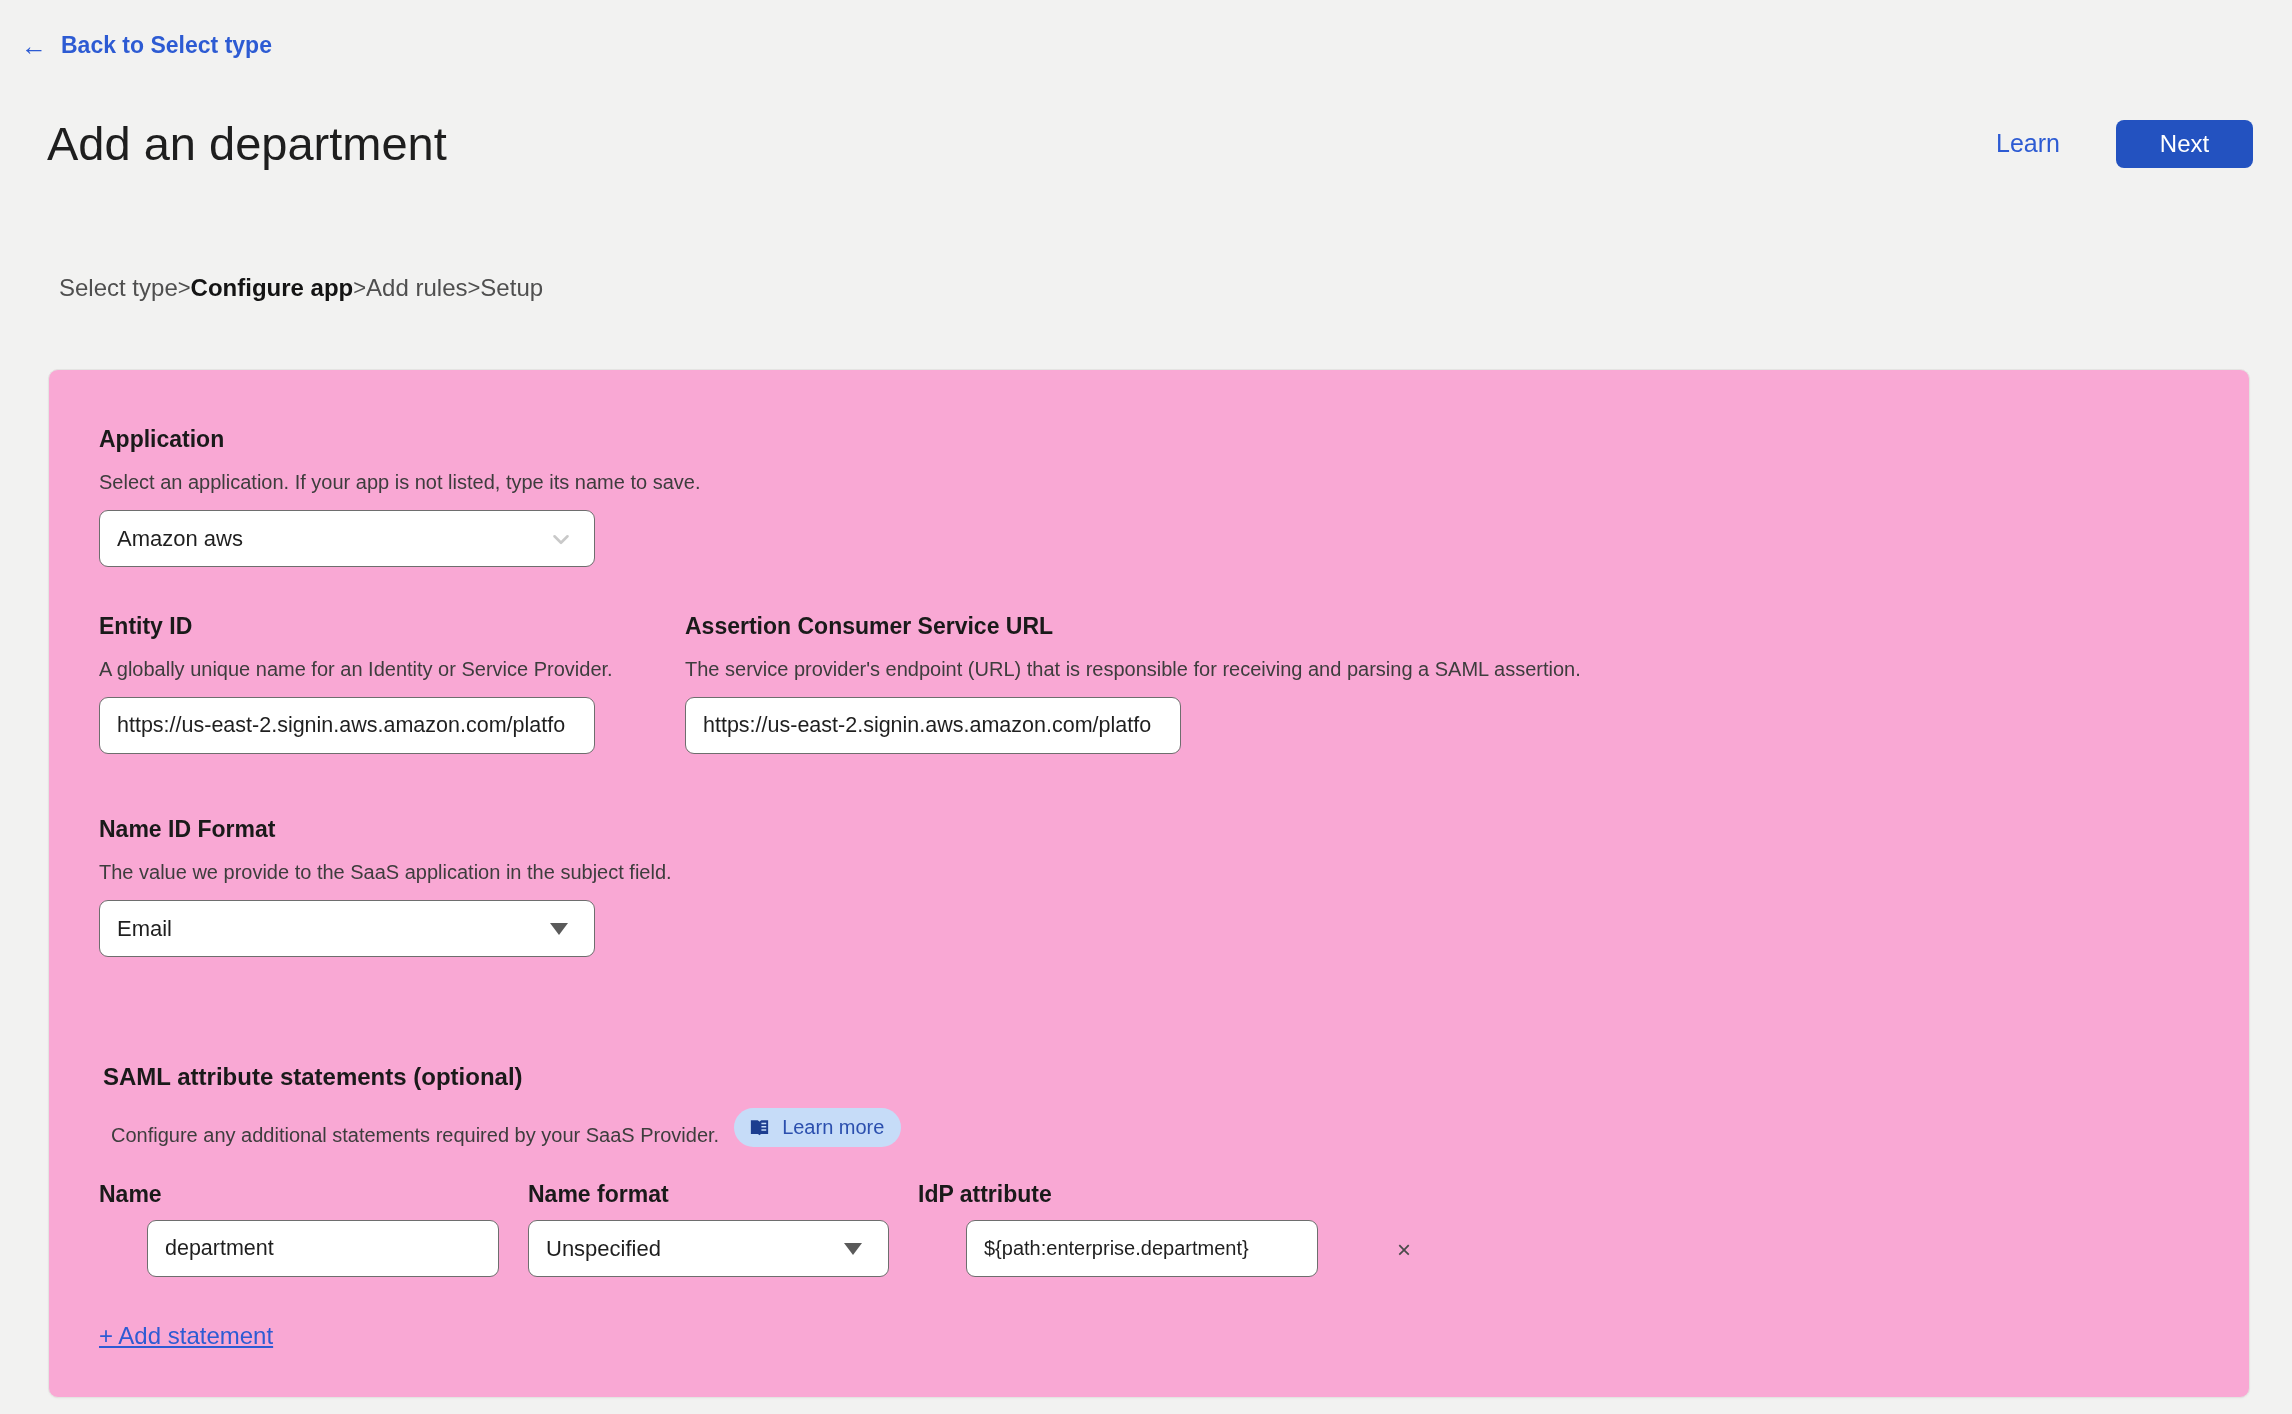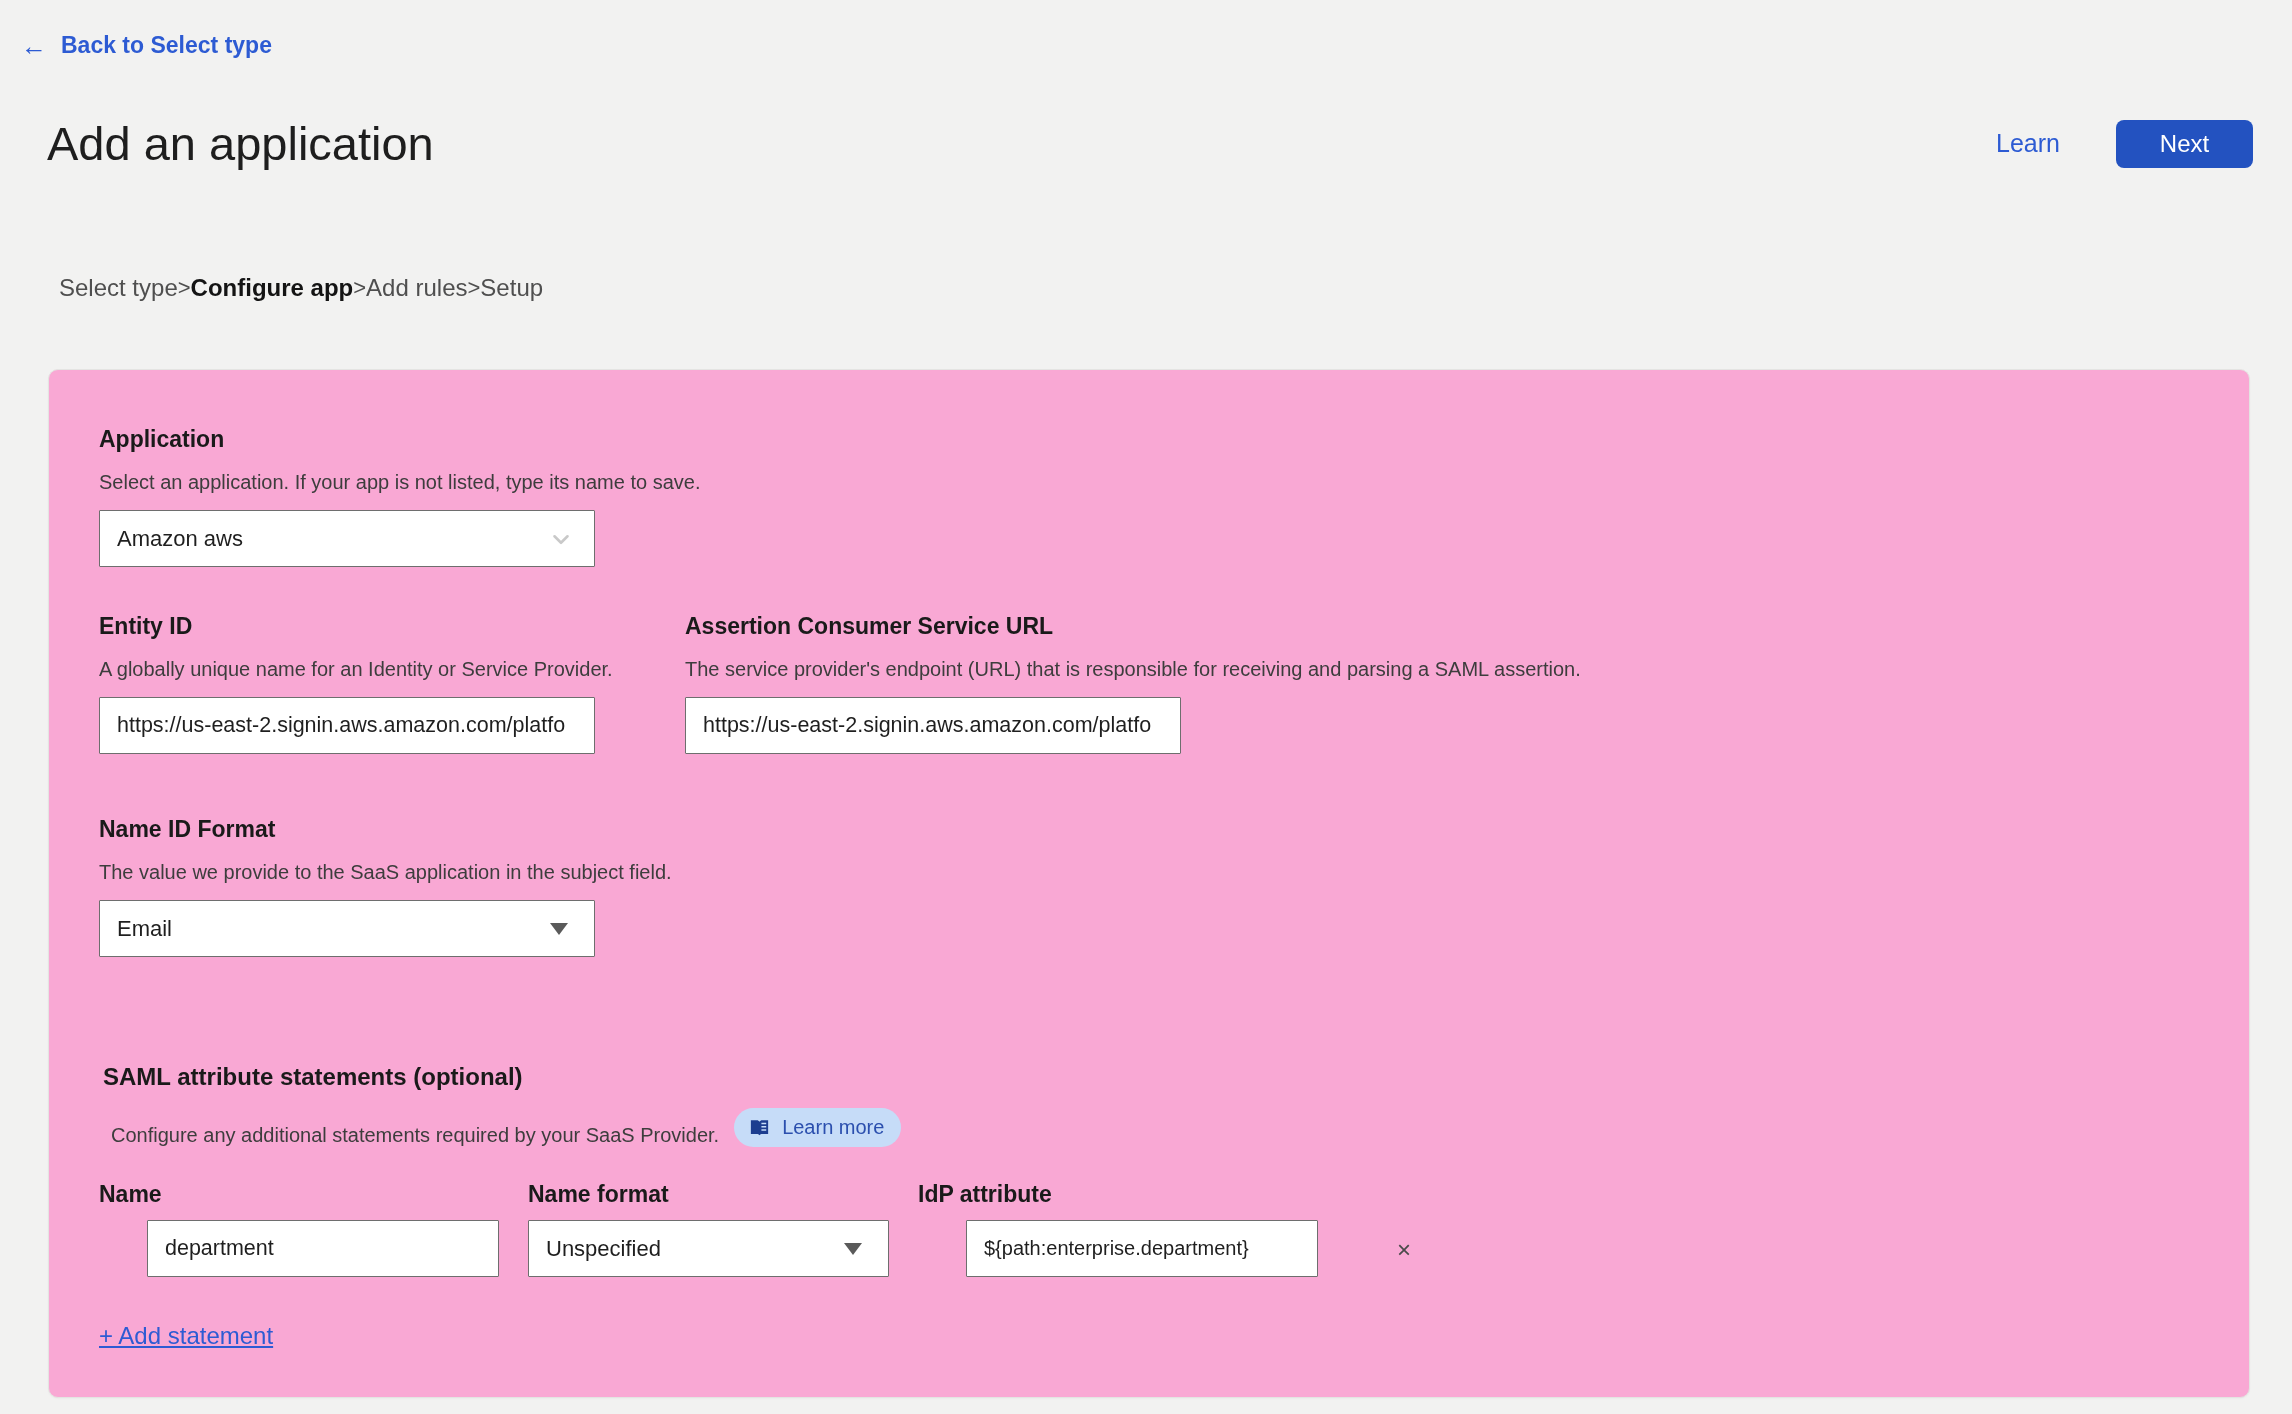--- a/index.html
+++ b/index.html
@@ -56,21 +56,21 @@
     background:#f9a8d4;border:1px solid #e4e4e2;border-radius:10px;
     box-shadow:0 1px 2px rgba(0,0,0,0.03);
   }
   .section{position:absolute;}
   .section-h{font-size:23px;font-weight:bold;color:#1a1a1a;line-height:28px;}
   .section-h.big{font-size:24px;}
   .section-d{margin-top:17px;font-size:20px;color:#3d3d3d;line-height:24px;white-space:nowrap;}
 
   .control{
     margin-top:16px;width:496px;height:57px;
-    border:1.5px solid #6e6e6e;border-radius:1px;background:#fff;
+    border:1.5px solid #6e6e6e;border-radius:9px;background:#fff;
   }
   .text-input{
     display:block;padding:0 17px;font-size:21.5px;color:#1f1f1f;outline:none;
     font-family:"Liberation Sans", sans-serif;
   }
   .selectbox{
     display:flex;align-items:center;justify-content:space-between;
     padding:0 20px 0 17px;font-size:22px;color:#1f1f1f;cursor:pointer;
   }
   .chevron-light{display:flex;align-items:center;}
@@ -108,21 +108,21 @@
 </style>
 </head>
 <body>
 
 <a class="back-link">
   <span class="back-arrow">←</span>
   <span>Back to Select type</span>
 </a>
 
 <div class="header-row">
-  <div class="page-title">Add an application</div>
+  <div class="page-title">Add an department</div>
   <div class="header-actions">
     <a class="cancel-link">Learn</a>
     <button class="next-button">Next</button>
   </div>
 </div>
 
 <div class="breadcrumb">
   <span class="crumb">Select type</span>
   <span class="crumb-sep">&gt;</span>
   <span class="crumb current">Configure app</span>

